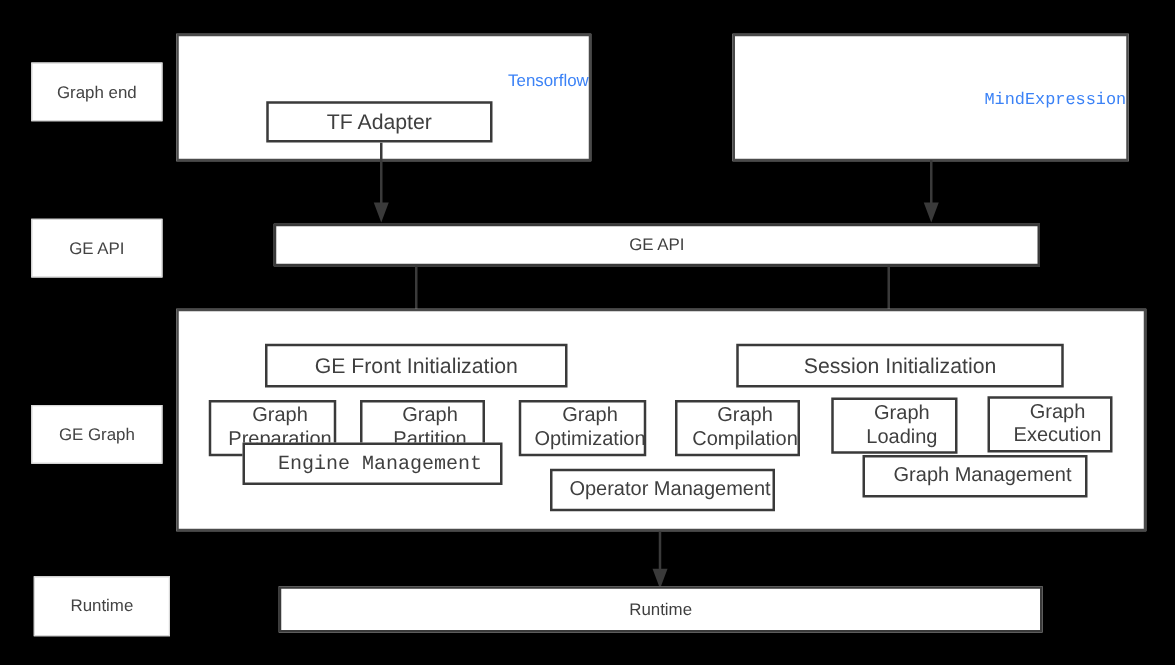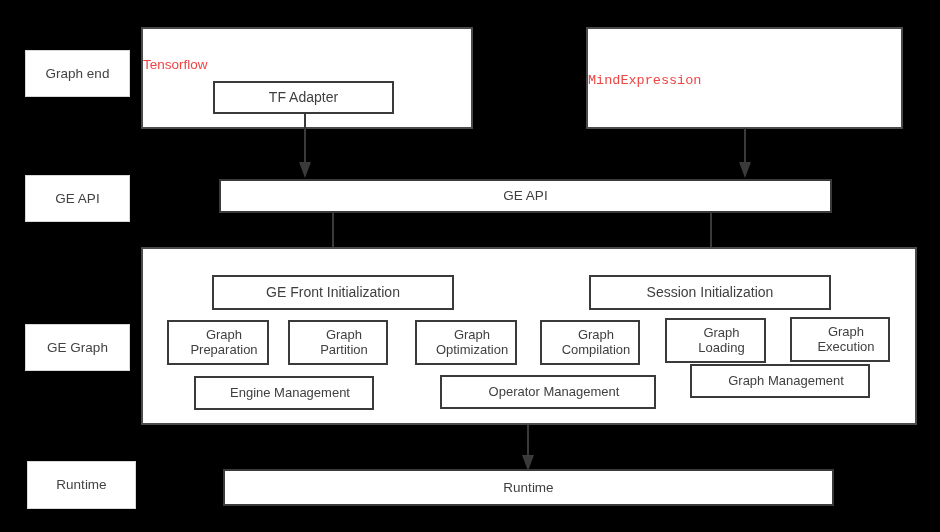--- a/index.html
+++ b/index.html
@@ -39,34 +39,34 @@
     border: 1px solid #d8d8d8;
     color: #434343;
   }
   .group-box {
     align-items: flex-start;
     justify-content: center;
     border: 2px solid #4a4a4a;
   }
   .group-title {
     position: absolute;
-    color: #ef4444;
+    color: #3b82f6;
     font-size: 13.5px;
-    text-align: left;
+    text-align: right;
     width: 100%;
     left: 0;
   }
   .bar {
     font-size: 13.5px;
   }
   .unit {
-    font-size: 14px;
+    font-size: 17px;
   }
   .mini {
-    font-size: 13px;
+    font-size: 16px;
     padding-left: 12px;
   }
   .arrow {
     position: absolute;
   }
   .arrow svg { display: block; }
 </style>
 </head>
 <body>
 
@@ -130,21 +130,21 @@
       <polygon points="9,62 3,46 15,46" fill="#3a3a3a"></polygon>
     </svg>
   </div>
 
   <div class="box group-box" style="left:141px; top:247px; width:776px; height:178px;"></div>
 
   <div class="box unit" style="left:212px; top:275px; width:242px; height:35px;">
     <span>GE Front Initialization</span>
   </div>
 
-  <div class="box unit" style="left:589px; top:275px; width:242px; height:35px;">
+  <div class="box unit" style="left:589px; top:275px; width:262px; height:35px;">
     <span>Session Initialization</span>
   </div>
 
   <div class="box mini" style="left:167px; top:320px; width:102px; height:45px;">
     <span>Graph
 Preparation</span>
   </div>
   <div class="box mini" style="left:288px; top:320px; width:100px; height:45px;">
     <span>Graph
 Partition</span>
@@ -159,24 +159,24 @@
   </div>
   <div class="box mini" style="left:665px; top:318px; width:101px; height:45px;">
     <span>Graph
 Loading</span>
   </div>
   <div class="box mini" style="left:790px; top:317px; width:100px; height:45px;">
     <span>Graph
 Execution</span>
   </div>
 
-  <div class="box mini" style="left:194px; top:376px; width:180px; height:34px;">
+  <div class="box mini" style="left:194px; top:354px; width:208px; height:34px;font-family:Liberation Mono, monospace;">
     <span>Engine Management</span>
   </div>
-  <div class="box mini" style="left:440px; top:375px; width:216px; height:34px;">
+  <div class="box mini" style="left:440px; top:375px; width:180px; height:34px;">
     <span>Operator Management</span>
   </div>
   <div class="box mini" style="left:690px; top:364px; width:180px; height:34px;">
     <span>Graph Management</span>
   </div>
 
   <div class="arrow" style="left:519px; top:425px; width:18px; height:48px;">
     <svg width="18" height="48" viewBox="0 0 18 48">
       <line x1="9" y1="0" x2="9" y2="34" stroke="#3a3a3a" stroke-width="2"></line>
       <polygon points="9,46 3,30 15,30" fill="#3a3a3a"></polygon>

